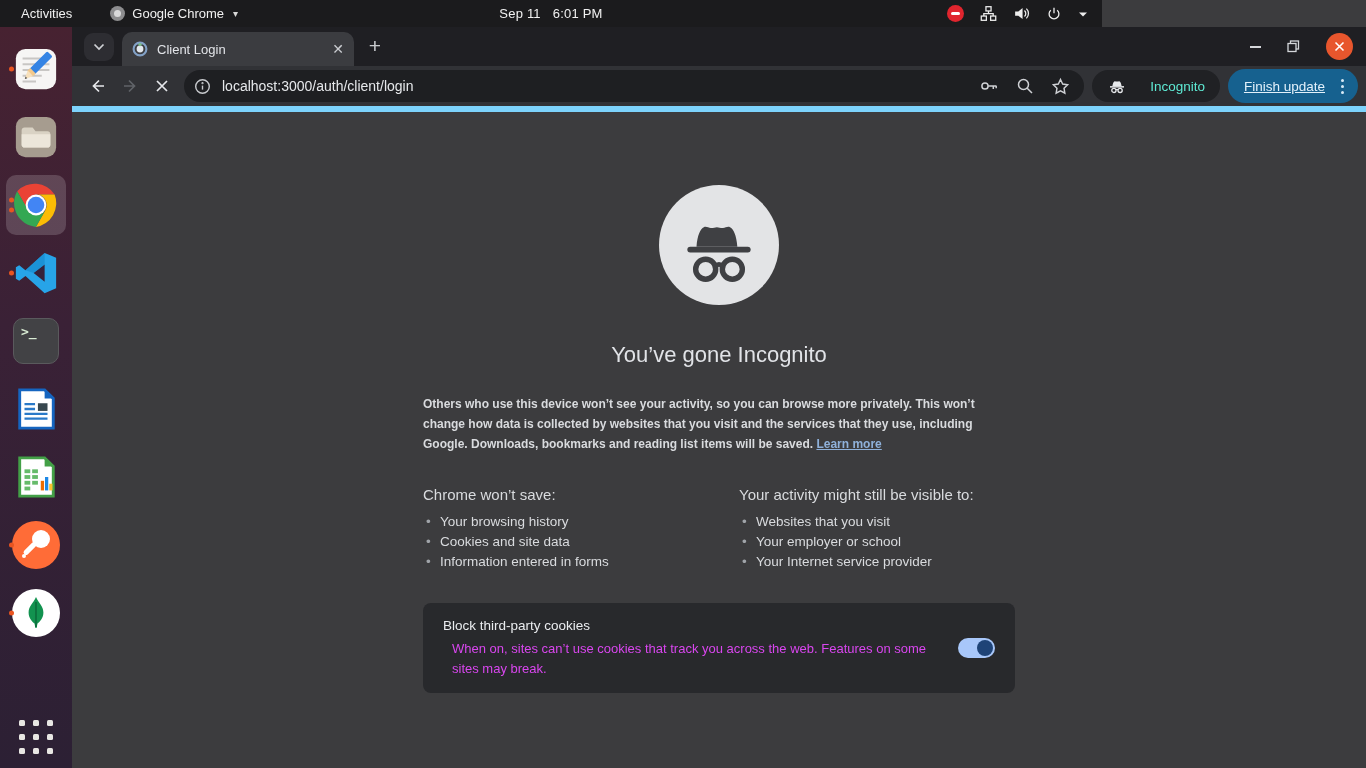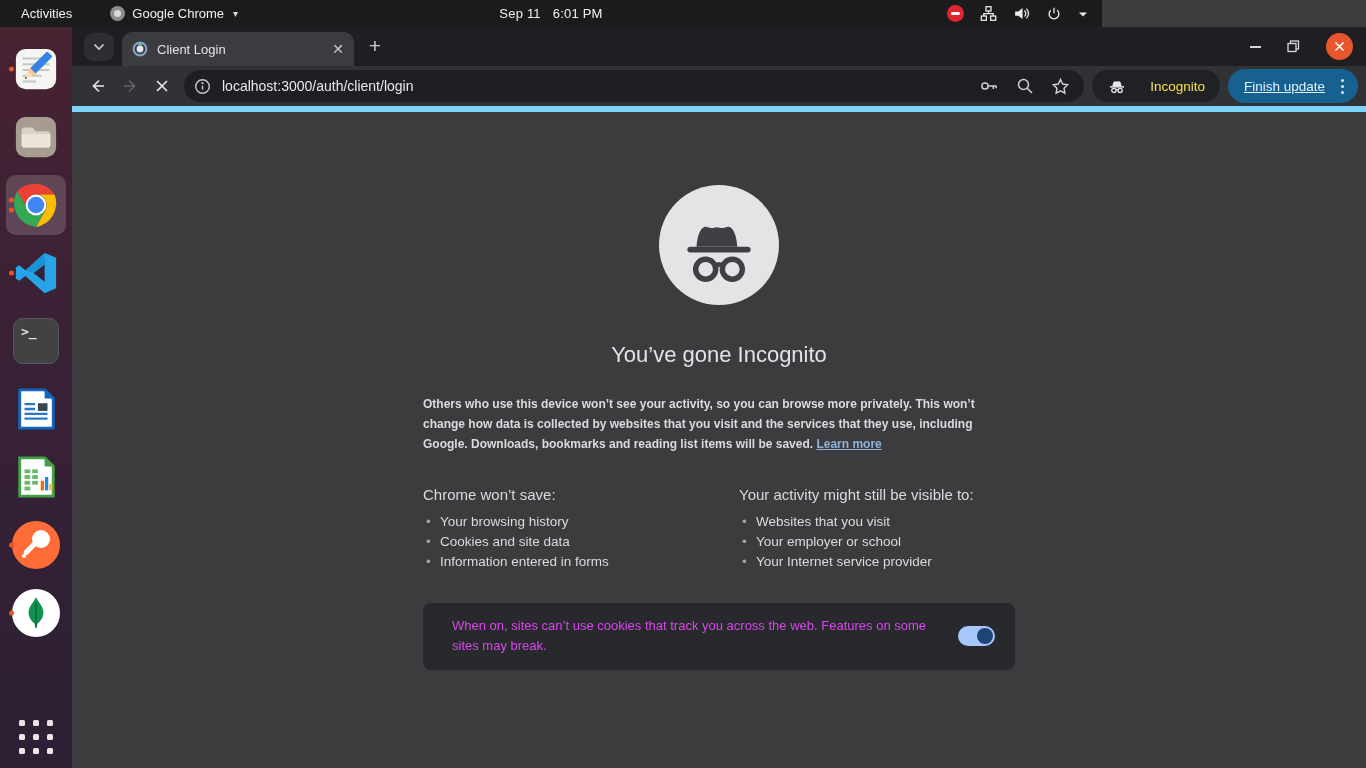--- a/index.html
+++ b/index.html
@@ -45,21 +45,21 @@
   .wincontrols { margin-left:auto; display:flex; align-items:center; gap:26px; padding-right:13px; height:100%; }
   .win-min { width:11px; height:2px; background:#d5d7da; cursor:pointer; }
   .win-close { width:27px; height:27px; border-radius:50%; background:#e8562d; display:flex; align-items:center; justify-content:center; cursor:pointer; }
 
   .toolbar { height:46px; background:#313236; border-bottom:6px solid #7dd3fc; display:flex; align-items:center; padding:0 8px 0 10px; flex:none; }
   .navbtn { width:32px; height:32px; border-radius:50%; display:flex; align-items:center; justify-content:center; cursor:pointer; flex:none; }
   .omnibox { flex:1; height:32px; background:#1e1f22; border-radius:16px; display:flex; align-items:center; margin:0 8px 0 6px; padding:0 14px 0 5px; min-width:0; }
   .info-btn { width:26px; height:26px; border-radius:50%; display:flex; align-items:center; justify-content:center; cursor:pointer; flex:none; }
   .url-text { flex:1; color:#e6e8eb; font-size:14px; margin-left:7px; white-space:nowrap; overflow:hidden; }
   .box-icons { display:flex; align-items:center; gap:17px; flex:none; }
-  .incog-badge { height:32px; border-radius:16px; background:#202124; display:flex; align-items:center; gap:23px; padding:0 15px; color:#fde047; font-size:13.5px; flex:none; margin-right:8px; }
+  .incog-badge { height:32px; border-radius:16px; background:#202124; display:flex; align-items:center; gap:23px; padding:0 15px; color:#5eead4; font-size:13.5px; flex:none; margin-right:8px; }
   .update-pill { height:34px; border-radius:17px; background:#16618f; display:flex; align-items:center; color:#e3f1fb; font-size:13.5px; padding:0 8px 0 16px; gap:10px; cursor:pointer; flex:none;text-decoration:underline; }
   .vdots { display:flex; flex-direction:column; gap:3px; padding:6px; cursor:pointer; }
   .vdots i { width:3px; height:3px; border-radius:50%; background:#d7e9f6; display:block; }
 
   
   .page { flex:1; background:#3c3c3e; overflow:hidden; }
   .content { width:592px; margin:0 auto; color:#d9dbde; }
   .avatar { width:120px; height:120px; border-radius:50%; background:#e3e4e6; margin:73px auto 0; display:flex; align-items:center; justify-content:center; }
   .page-title { margin-top:37px; text-align:center; font-size:22px; font-weight:400; color:#e1e3e7; }
   .page-desc { margin-top:26px; font-size:12px; line-height:20px;font-weight:bold; }
@@ -372,20 +372,21 @@
           <ul>
             <li>Websites that you visit</li>
             <li>Your employer or school</li>
             <li>Your Internet service provider</li>
           </ul>
         </div>
       </div>
 
       <div class="cookie-card">
         <div class="cookie-text">
+          <div class="cookie-title">Block third-party cookies</div>
           <div class="cookie-desc">When on, sites can’t use cookies that track you across the web. Features on some sites may break.</div>
         </div>
         <span class="toggle">
             <i></i>
           </span>
       </div>
     </div>
   </div>
 </div>
 

